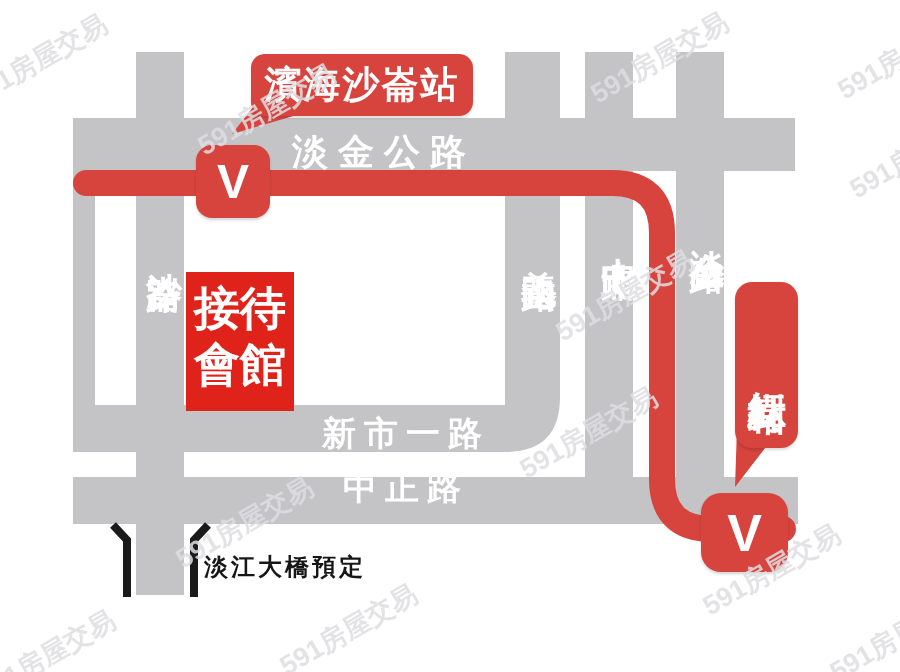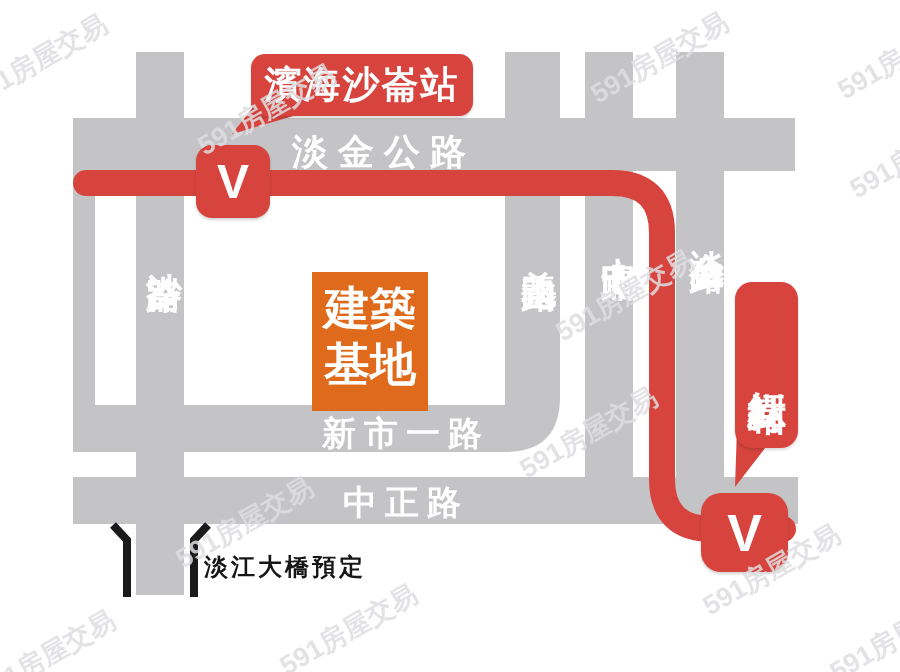--- a/index.html
+++ b/index.html
@@ -91,35 +91,35 @@
 
     <polygon points="260,98 232,134 314,110" fill="#D7443E"></polygon>
     <polygon points="737,428 735,487 779,430" fill="#D7443E"></polygon>
 
     <polyline points="113,525 127,540 127,597" fill="none" stroke="#1a1a1a" stroke-width="8"></polyline>
     <polyline points="208,525 194,540 194,597" fill="none" stroke="#1a1a1a" stroke-width="8"></polyline>
   </svg>
 
   <div class="road-label h" style="left:292px; top:128px;">淡金公路</div>
   <div class="road-label h2" style="left:322px; top:411px;text-align:center;">新市一路</div>
-  <div class="road-label h2" style="left:343px; top:480px;">中正路</div>
+  <div class="road-label h2" style="left:343px; top:465px;">中正路</div>
   <div class="road-label v" style="left:139px; top:243px;">沙崙路</div>
   <div class="road-label v" style="left:514px; top:242px;">義山路</div>
   <div class="road-label v" style="left:594px; top:228px;">中山北路</div>
   <div class="road-label v" style="left:682px; top:221px;">淡金公路</div>
 
   <div class="v-marker" id="v-marker-top">V</div>
   <div class="v-marker" id="v-marker-bottom">V</div>
 
   <div class="bubble" id="bubble-binhai-shalun">濱海沙崙站</div>
   <div class="bubble" id="bubble-hongshulin">紅樹林站</div>
 
-  <div class="site-box" id="site-construction">
-    <div>建築</div>
-    <div>基地</div>
+  <div class="site-box" id="site-reception">
+    <div>接待</div>
+    <div>會館</div>
   </div>
 
   <div id="bridge-note">淡江大橋預定</div>
 
   <div class="watermark" style="left:-38px; top:42px;">591房屋交易</div>
   <div class="watermark" style="left:190px; top:92px;">591房屋交易</div>
   <div class="watermark" style="left:583px; top:40px;">591房屋交易</div>
   <div class="watermark" style="left:830px; top:36px;">591房屋交易</div>
   <div class="watermark" style="left:842px; top:135px;">591房屋交易</div>
   <div class="watermark" style="left:548px; top:278px;">591房屋交易</div>

